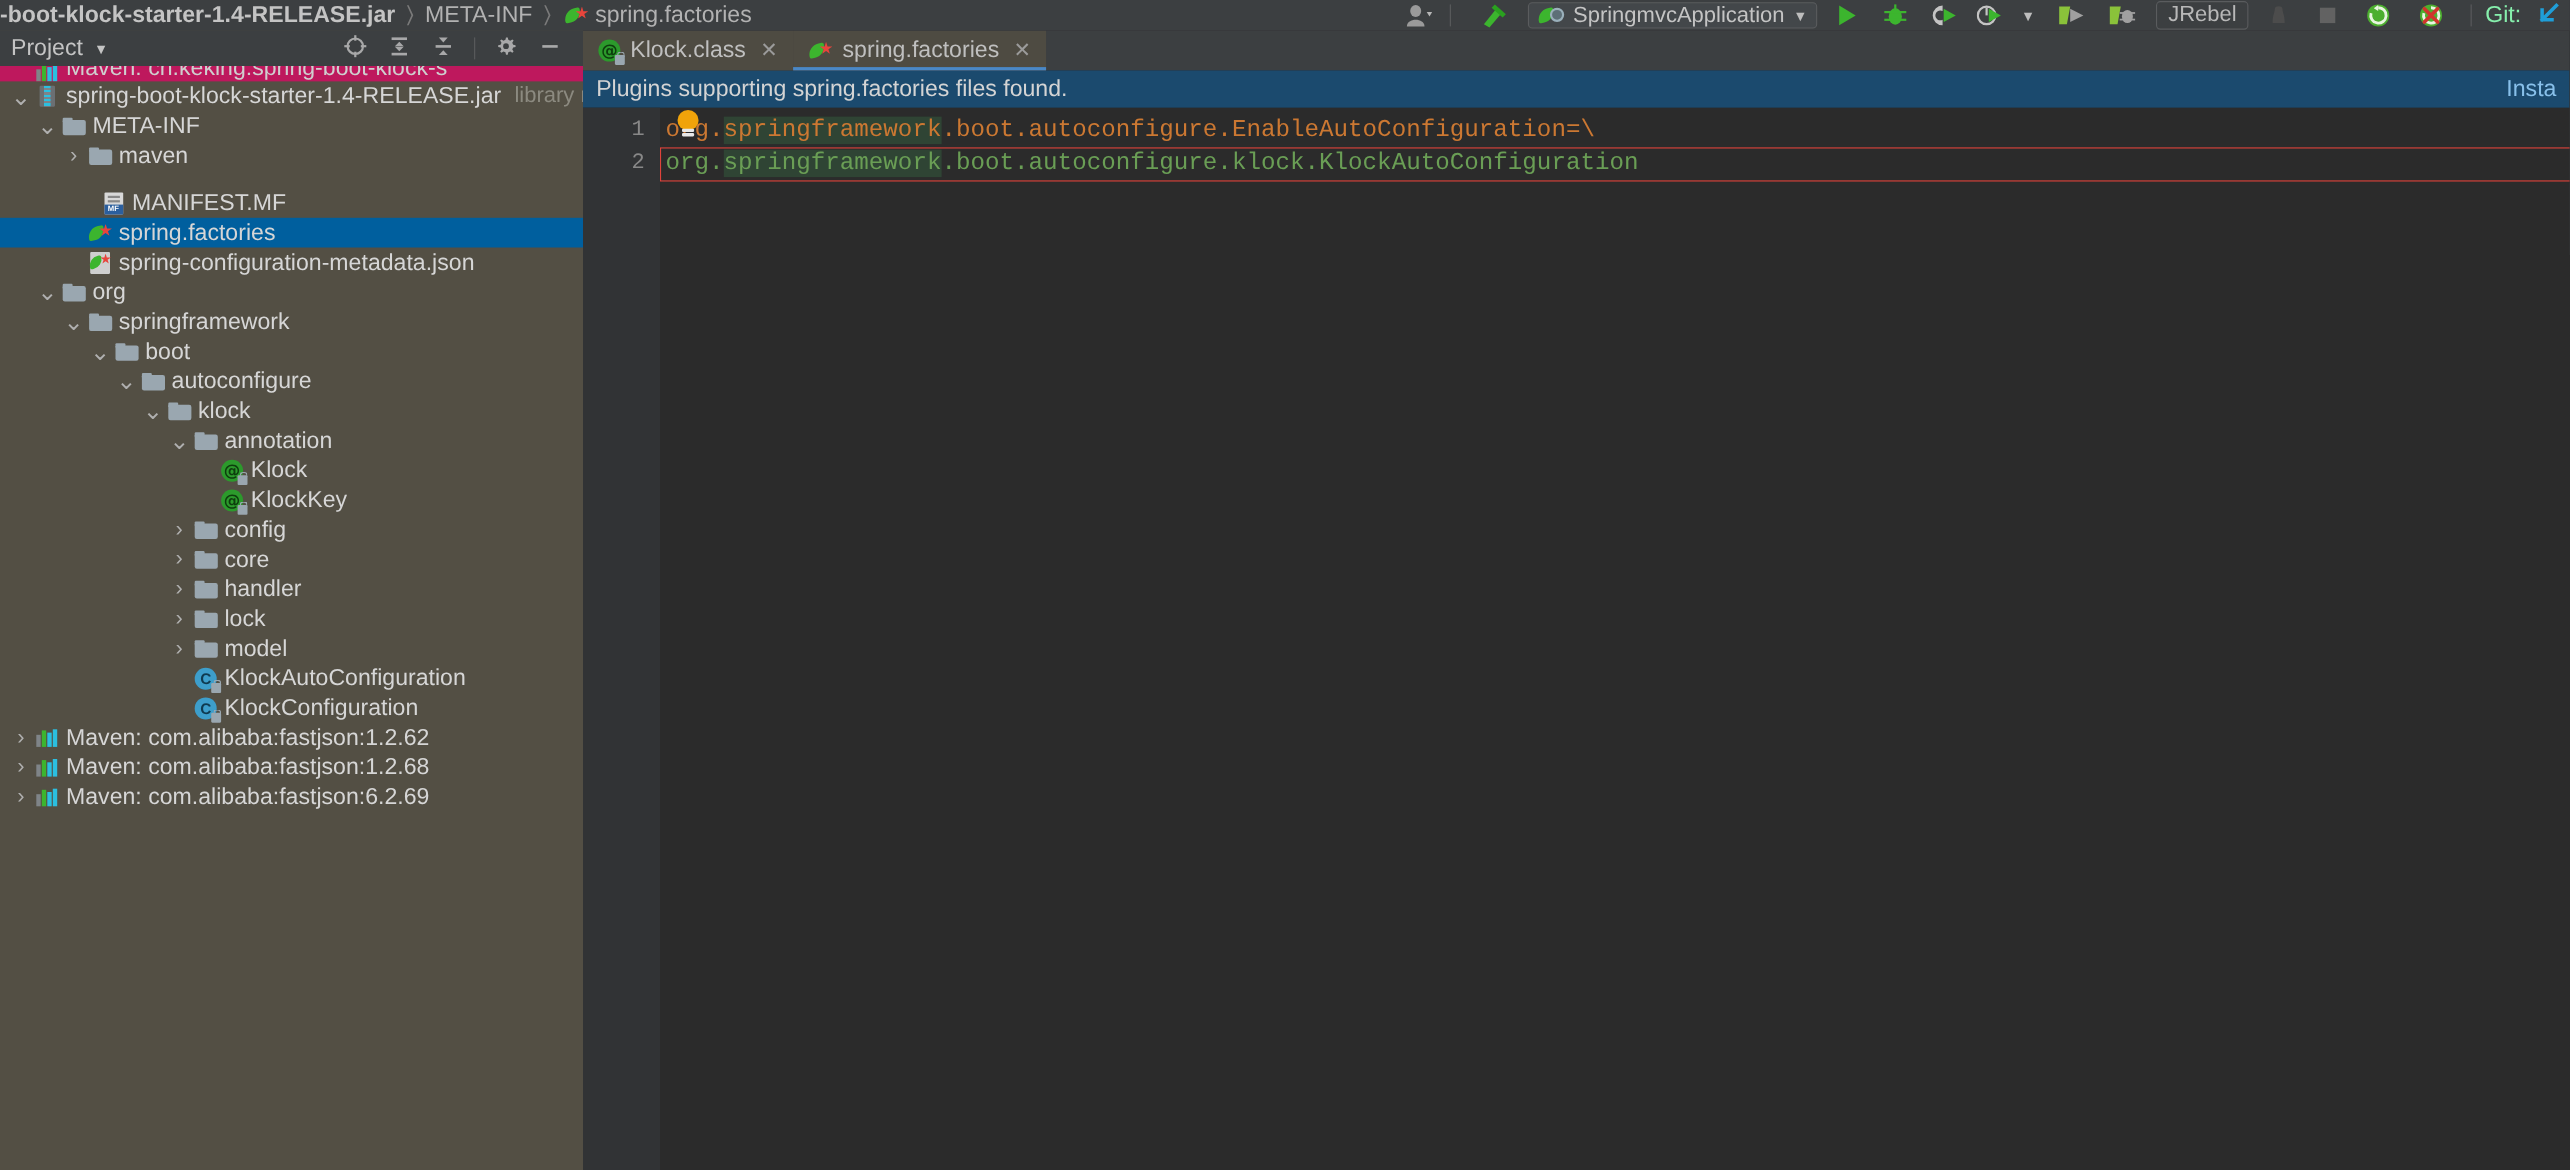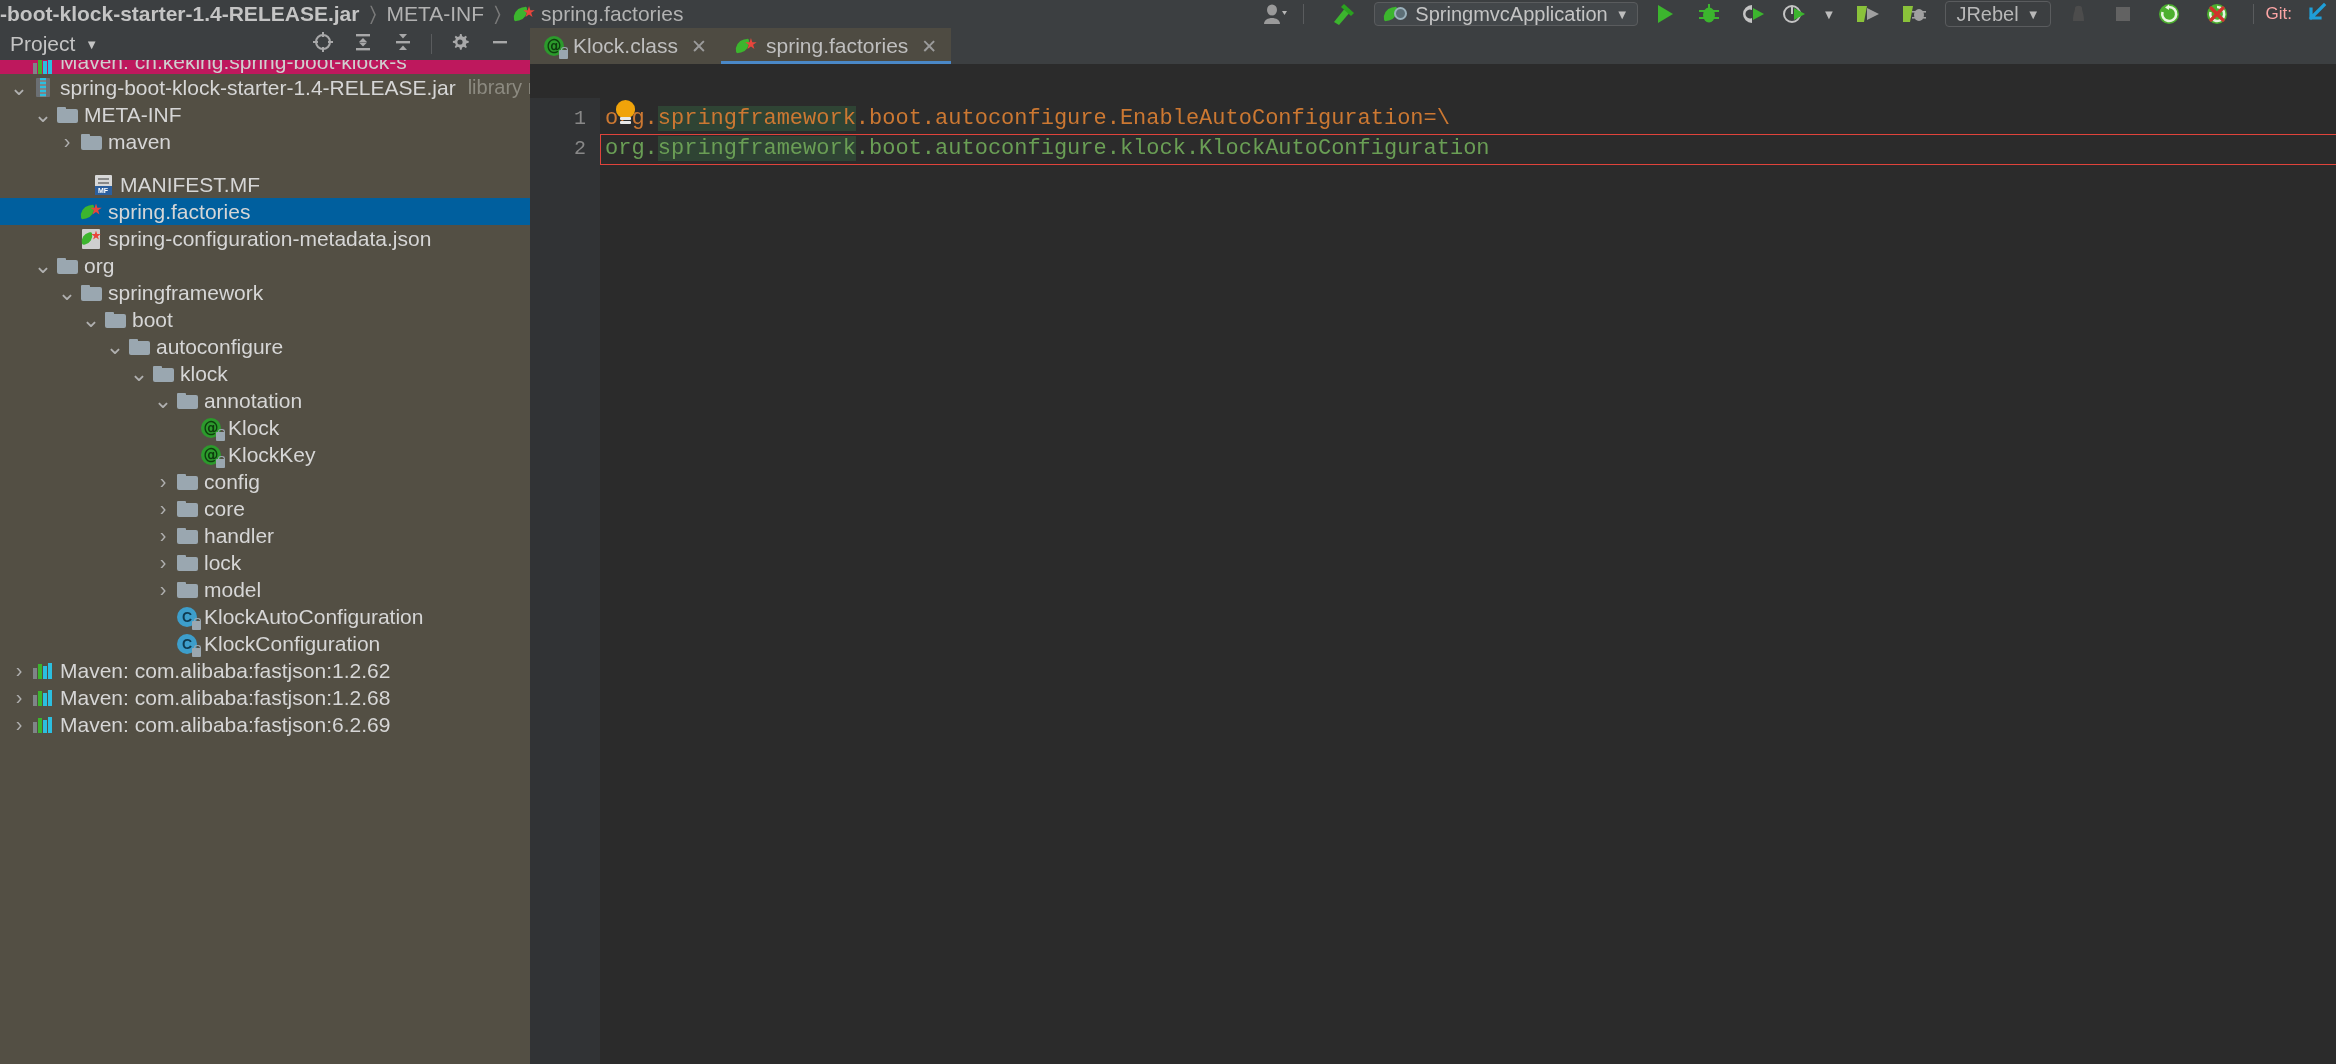--- a/index.html
+++ b/index.html
@@ -34,21 +34,21 @@
   }
   .run-config .label { font-size: 20px; color: #c4c4c4; }
 
   .jrebel-box {
     display: flex; align-items: center; gap: 8px;
     border: 1px solid #5a5c5e; border-radius: 4px;
     height: 26px; padding: 0 10px;
   }
   .jrebel-box .label { font-size: 20px; color: #b8b8b8; }
 
-  .git-label { font-size: 17px; color: #fca5a5; }
+  .git-label { font-size: 21px; color: #86efac; }
 
   .icon { display: inline-flex; align-items: center; justify-content: center; }
 
   
   #project-panel {
     position: absolute; top: 28px; left: 0; width: 530px; height: 1036px;
     background: #534f44;
   }
   #project-header {
     height: 32px; background: #3c3f41;
@@ -314,21 +314,21 @@
   </span>
   <span class="icon" style="margin:0 10px;">
     <svg width="26" height="22" viewBox="0 0 26 22">
       <path d="M2 3 L12 3 L9 19 L2 19 Z" fill="#8ac23a"></path>
       <ellipse cx="18" cy="12" rx="5" ry="6" fill="#a0a0a0"></ellipse>
       <rect x="11" y="8" width="14" height="1.6" fill="#a0a0a0"></rect>
       <rect x="11" y="14" width="14" height="1.6" fill="#a0a0a0"></rect>
     </svg>
   </span>
 
-  <div class="jrebel-box" style="margin-left:8px;">
+  <div class="jrebel-box" style="margin-left:8px;flex-direction:column;">
     <span class="label">JRebel</span>
     <span class="label" style="font-size:13px;">▼</span>
   </div>
 
   <span class="icon" style="margin:0 12px 0 16px;">
     <svg width="22" height="22" viewBox="0 0 22 22">
       <path d="M6 18 C6 10 8 9 8 5 C8 2 15 2 15 5 C15 9 17 10 17 18 Z" fill="#4c4c4c"></path>
     </svg>
   </span>
   <span class="icon" style="margin:0 12px;">
@@ -622,20 +622,24 @@
     <div class="etab underlined">
       <span class="icon spring-ic">
         <span class="leaf"></span>
           <span class="star"></span>
       </span>
       <span>spring.factories</span>
       <span class="close">✕</span>
     </div>
   </div>
 
+  <div id="notif-bar">
+    <span>Plugins supporting spring.factories files found.</span>
+    <span class="action">Insta</span>
+  </div>
 
   <div id="code">
     <div id="gutter">
       <div class="ln">1</div>
       <div class="ln">2</div>
     </div>
     <div id="codelines">
       <div class="cline" id="cl1" style="color: rgb(204, 120, 50);"><span>org</span><span>.</span><span class="hl">springframework</span><span>.boot.autoconfigure.EnableAutoConfiguration=\</span></div>
       <div class="cline" id="cl2" style="color: rgb(106, 158, 85);"><span>org</span><span>.</span><span class="hl">springframework</span><span>.boot.autoconfigure.klock.KlockAutoConfiguration</span></div>
       <div id="line2box" style="width: 1748px; border-color: rgb(224, 67, 59);"></div>

